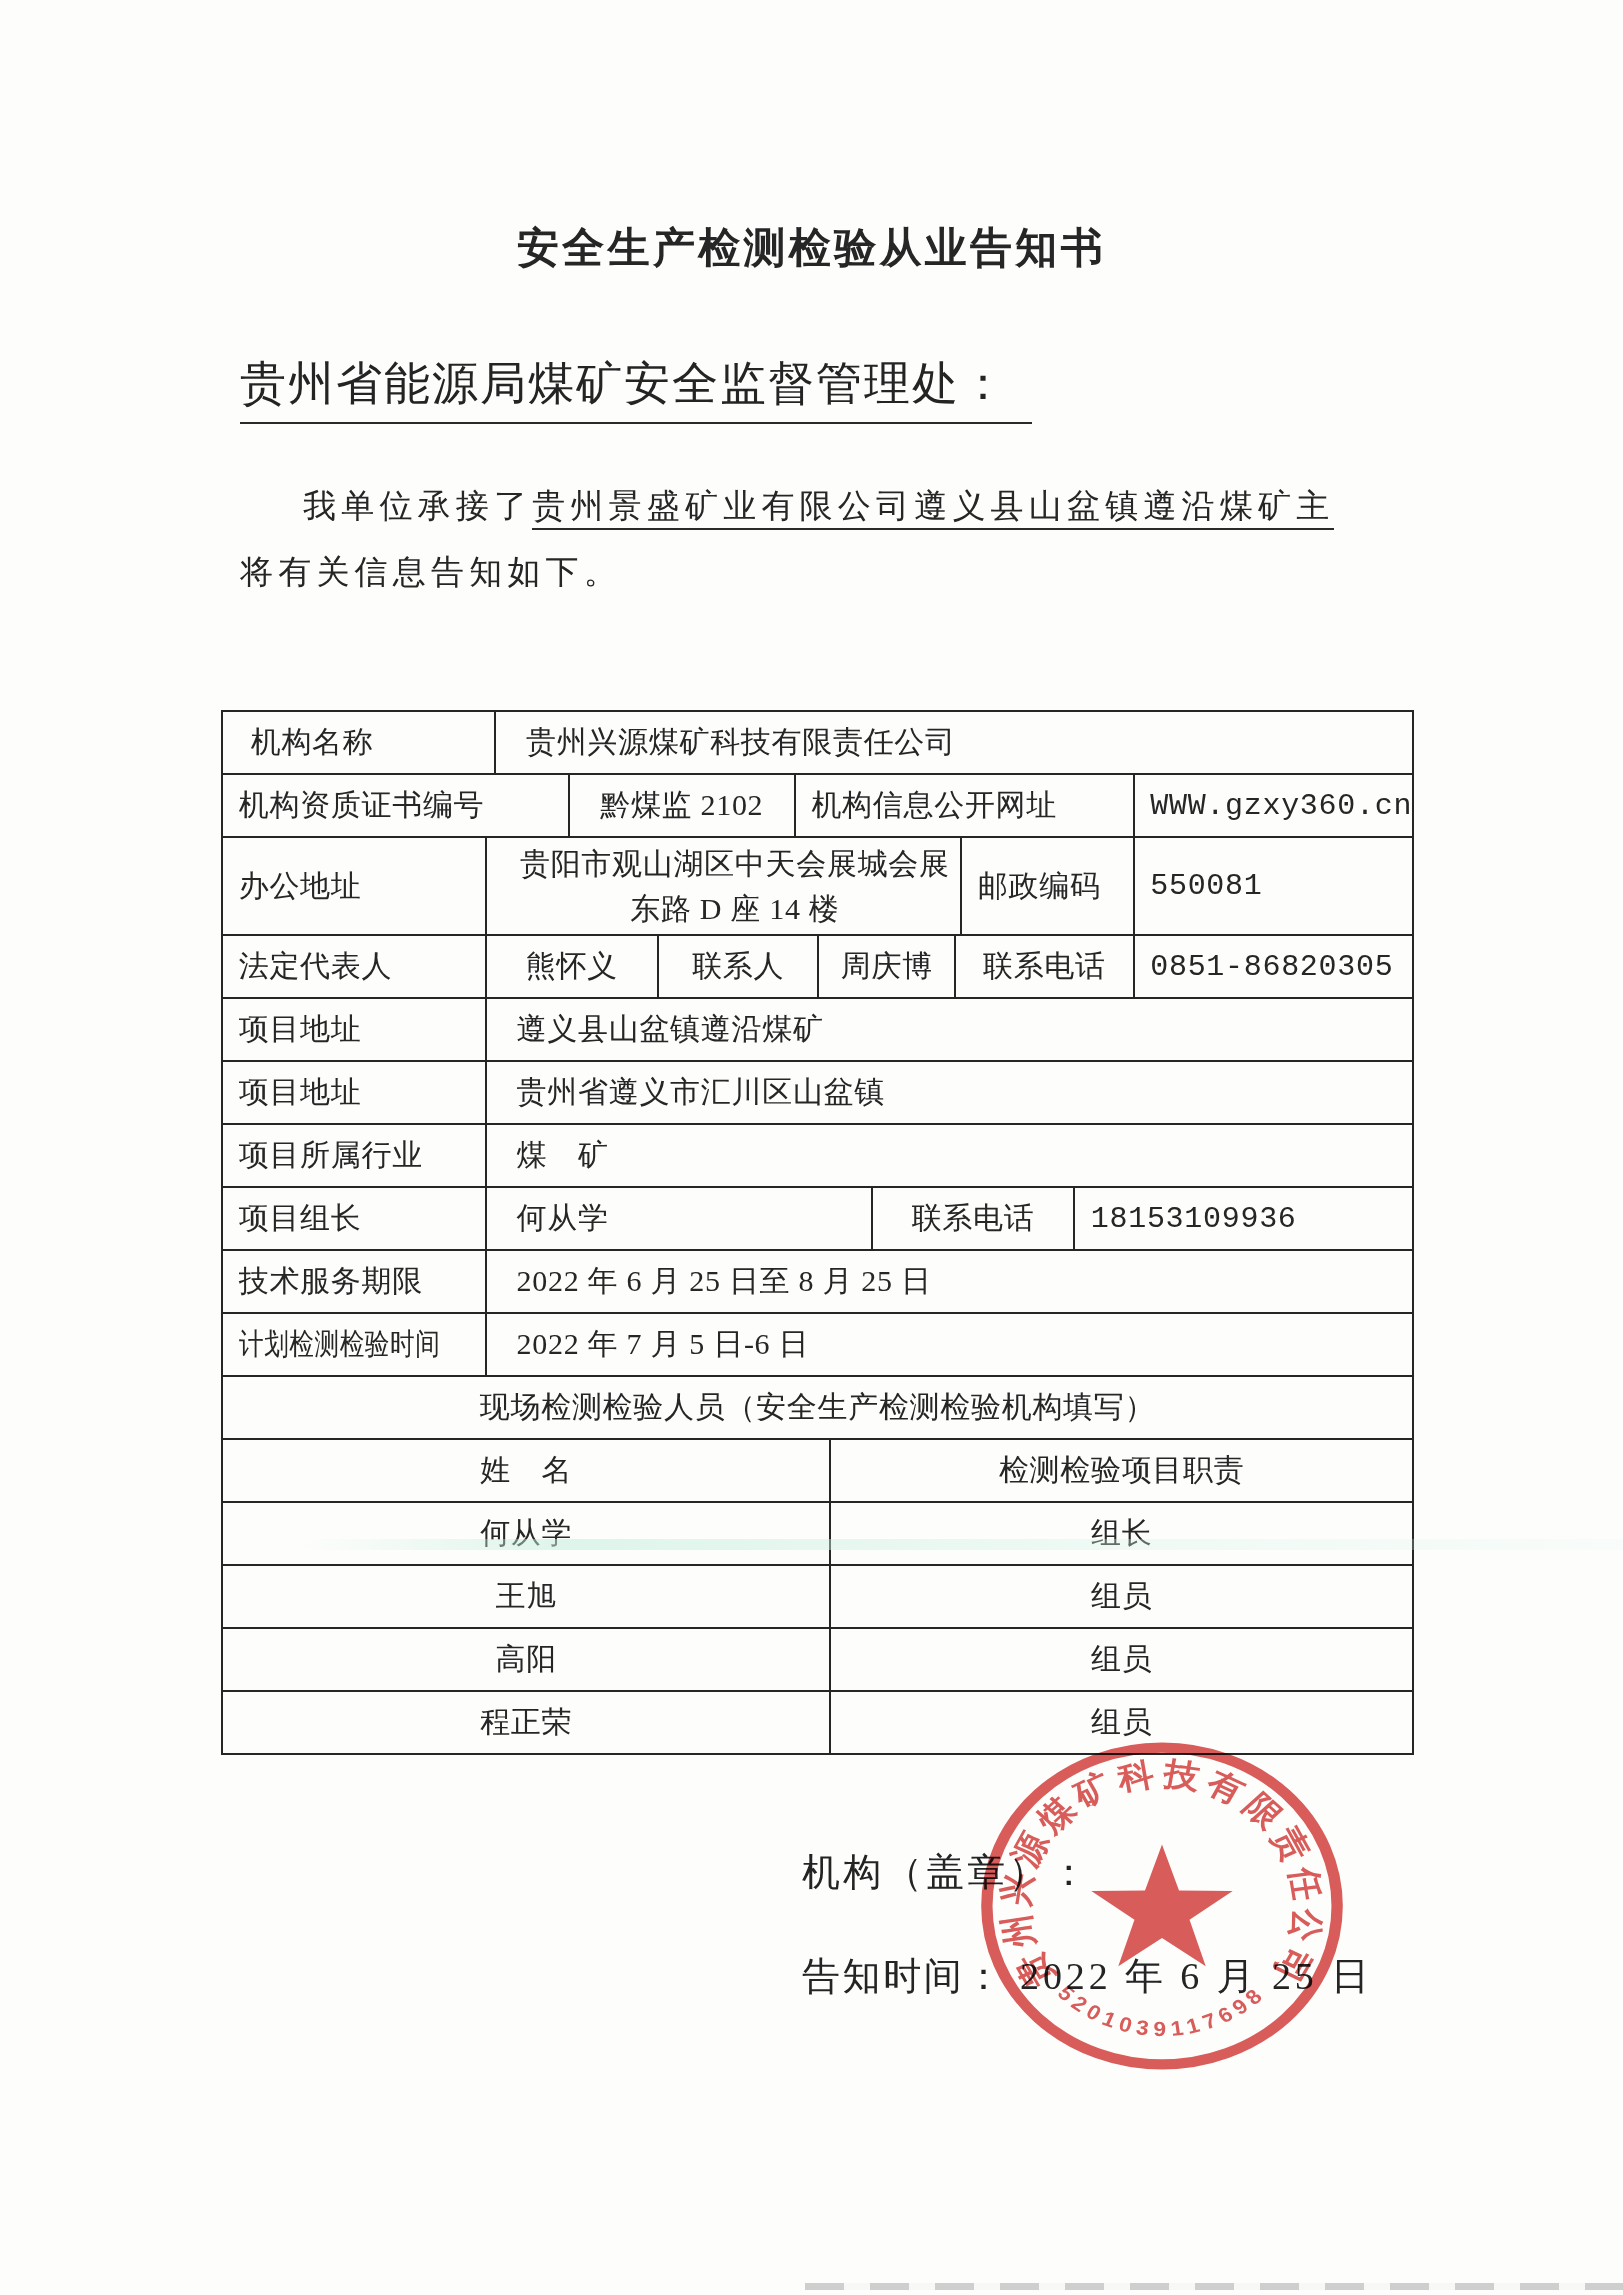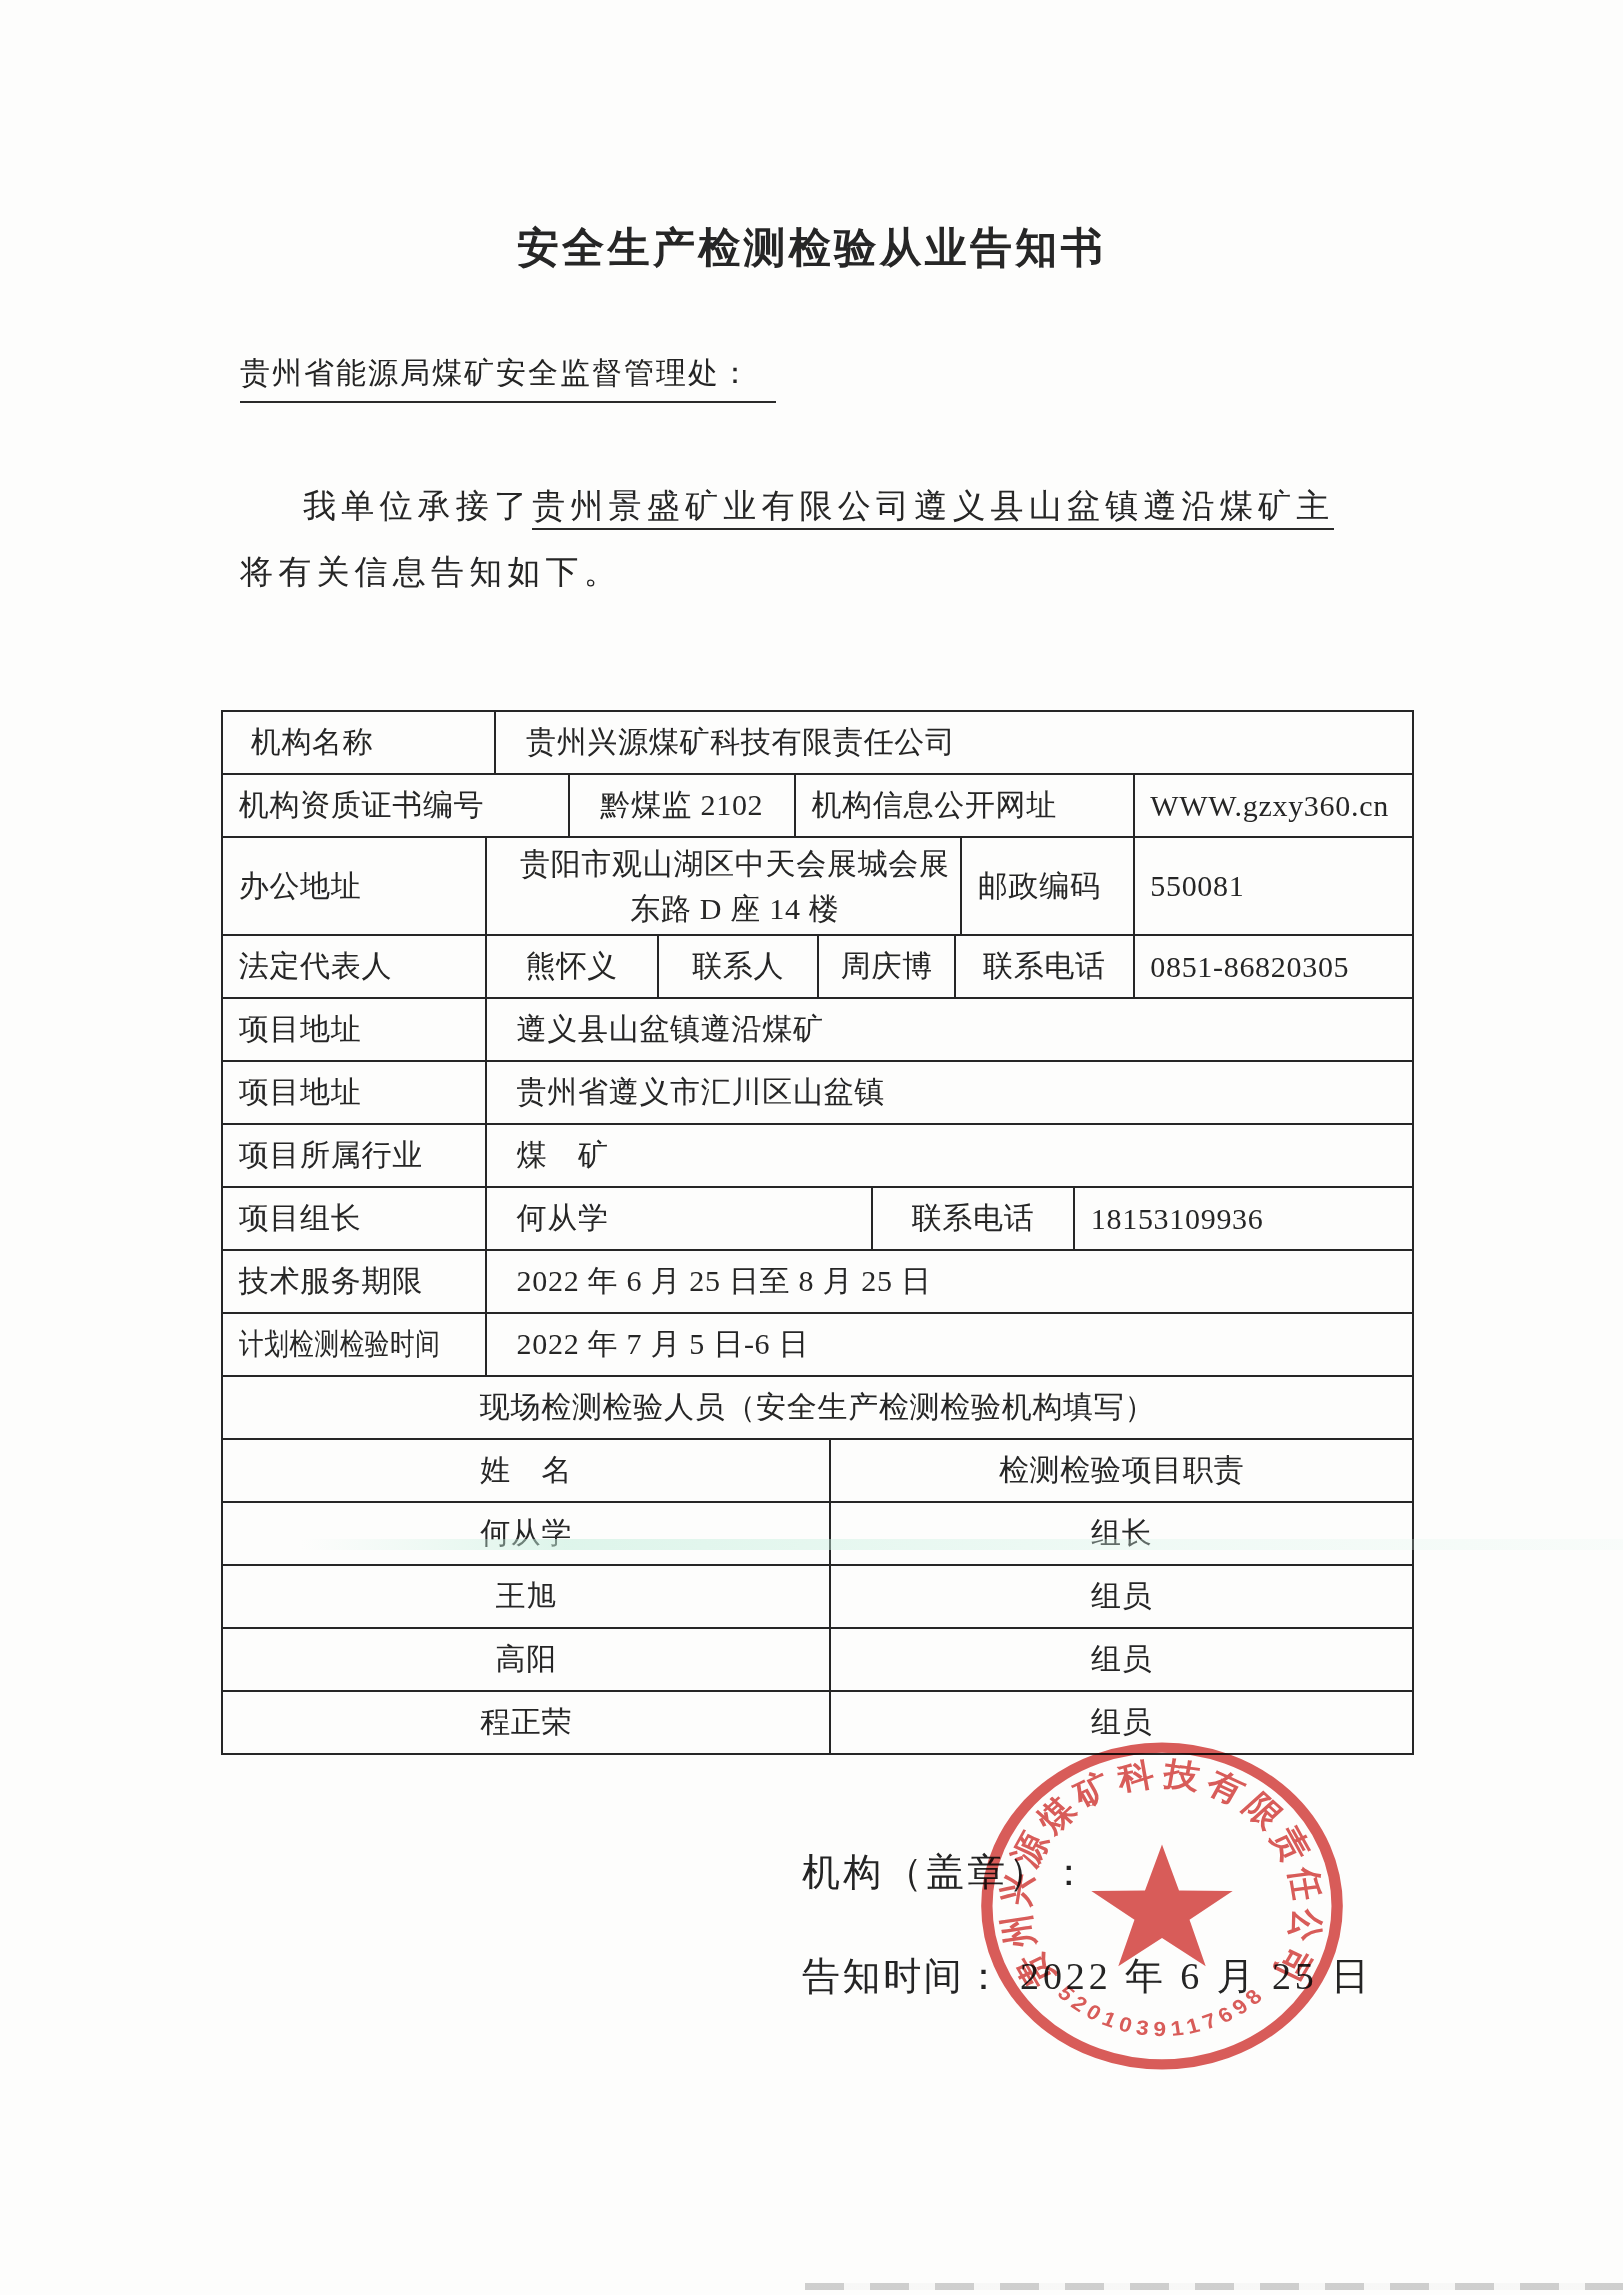--- a/index.html
+++ b/index.html
@@ -9,21 +9,21 @@
     font-family:"Liberation Serif","DejaVu Serif",serif;
     color:#2b2b2b;
   }
   .title {
     position:absolute; top:220px; left:0; width:100%;
     text-align:center; font-size:42px; font-weight:bold;
     letter-spacing:3.3px; color:#262626;
   }
   .addressee {
     position:absolute; left:240px; top:353px;
-    font-size:30px; letter-spacing:2px; color:#242424;
+    font-size:46px; letter-spacing:2px; color:#242424;
     border-bottom:2.6px solid #2a2a2a; padding:0 23.6px 6.5px 0;
   }
   .para {
     position:absolute; left:240px; top:473px; width:1149px;
     font-size:33px; letter-spacing:5.2px; color:#262626;
   }
   .pline { display:block; height:66px; line-height:66px; white-space:nowrap; }
   .indent { padding-left:63px; }
   .u { border-bottom:2.6px solid #2a2a2a; padding-bottom:4px; }
 
@@ -36,21 +36,21 @@
   .trow { display:flex; height:61px; border-top:2px solid #262626; }
   .trow.first { border-top:none;padding-left:12px; }
   .trow.tall { height:96px;text-align:center; }
   .cell {
     display:flex; align-items:center; box-sizing:border-box;
     border-left:2px solid #262626; overflow:hidden;
   }
   .cell.c1 { border-left:none; }
   .lab { padding-left:15.7px; justify-content:flex-start; }
   .val { padding-left:30px; justify-content:flex-start; }
-  .val2 { padding-left:15.7px; justify-content:flex-start; }
+  .val2 { padding-left:15.7px; justify-content:flex-start;font-family:Liberation Mono, monospace; }
   .ctr { justify-content:center; padding-left:0; }
   .addr { line-height:1.5; padding-right:7px; }
   .condensed { display:inline-block; transform:scaleX(0.82); transform-origin:left center; white-space:nowrap; }
 
   .seal-line {
     position:absolute; left:802px; top:1847px;
     font-size:38px; letter-spacing:3.3px; color:#242424;
   }
   .date-line {
     position:absolute; left:802px; top:1951px;

